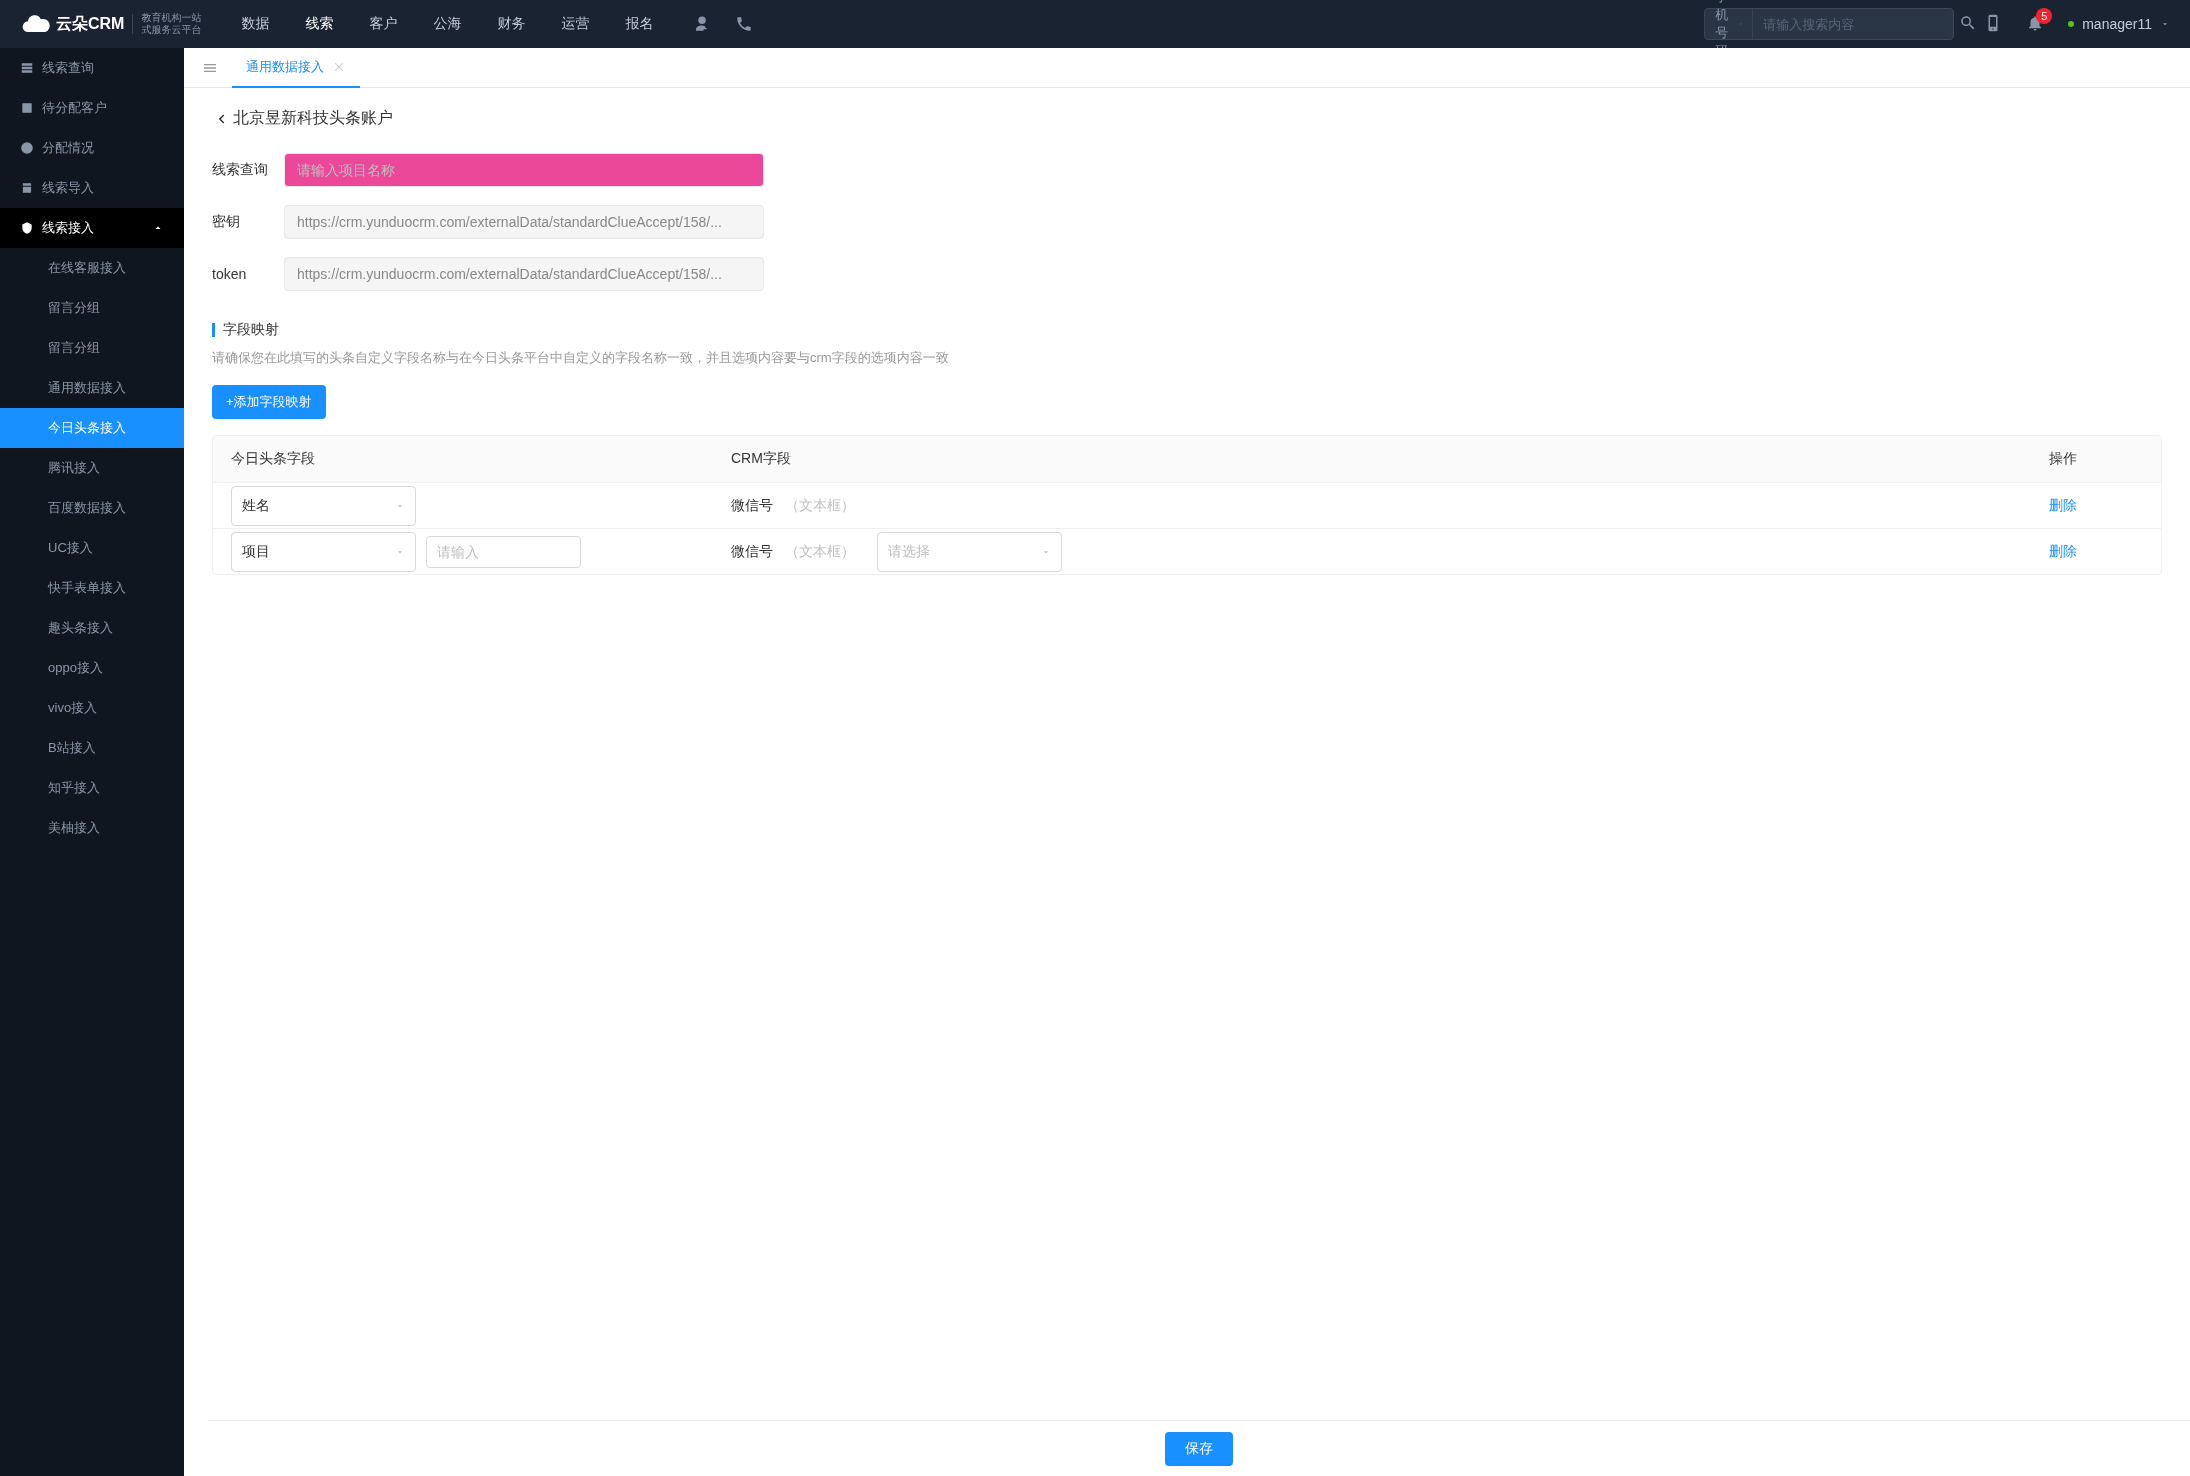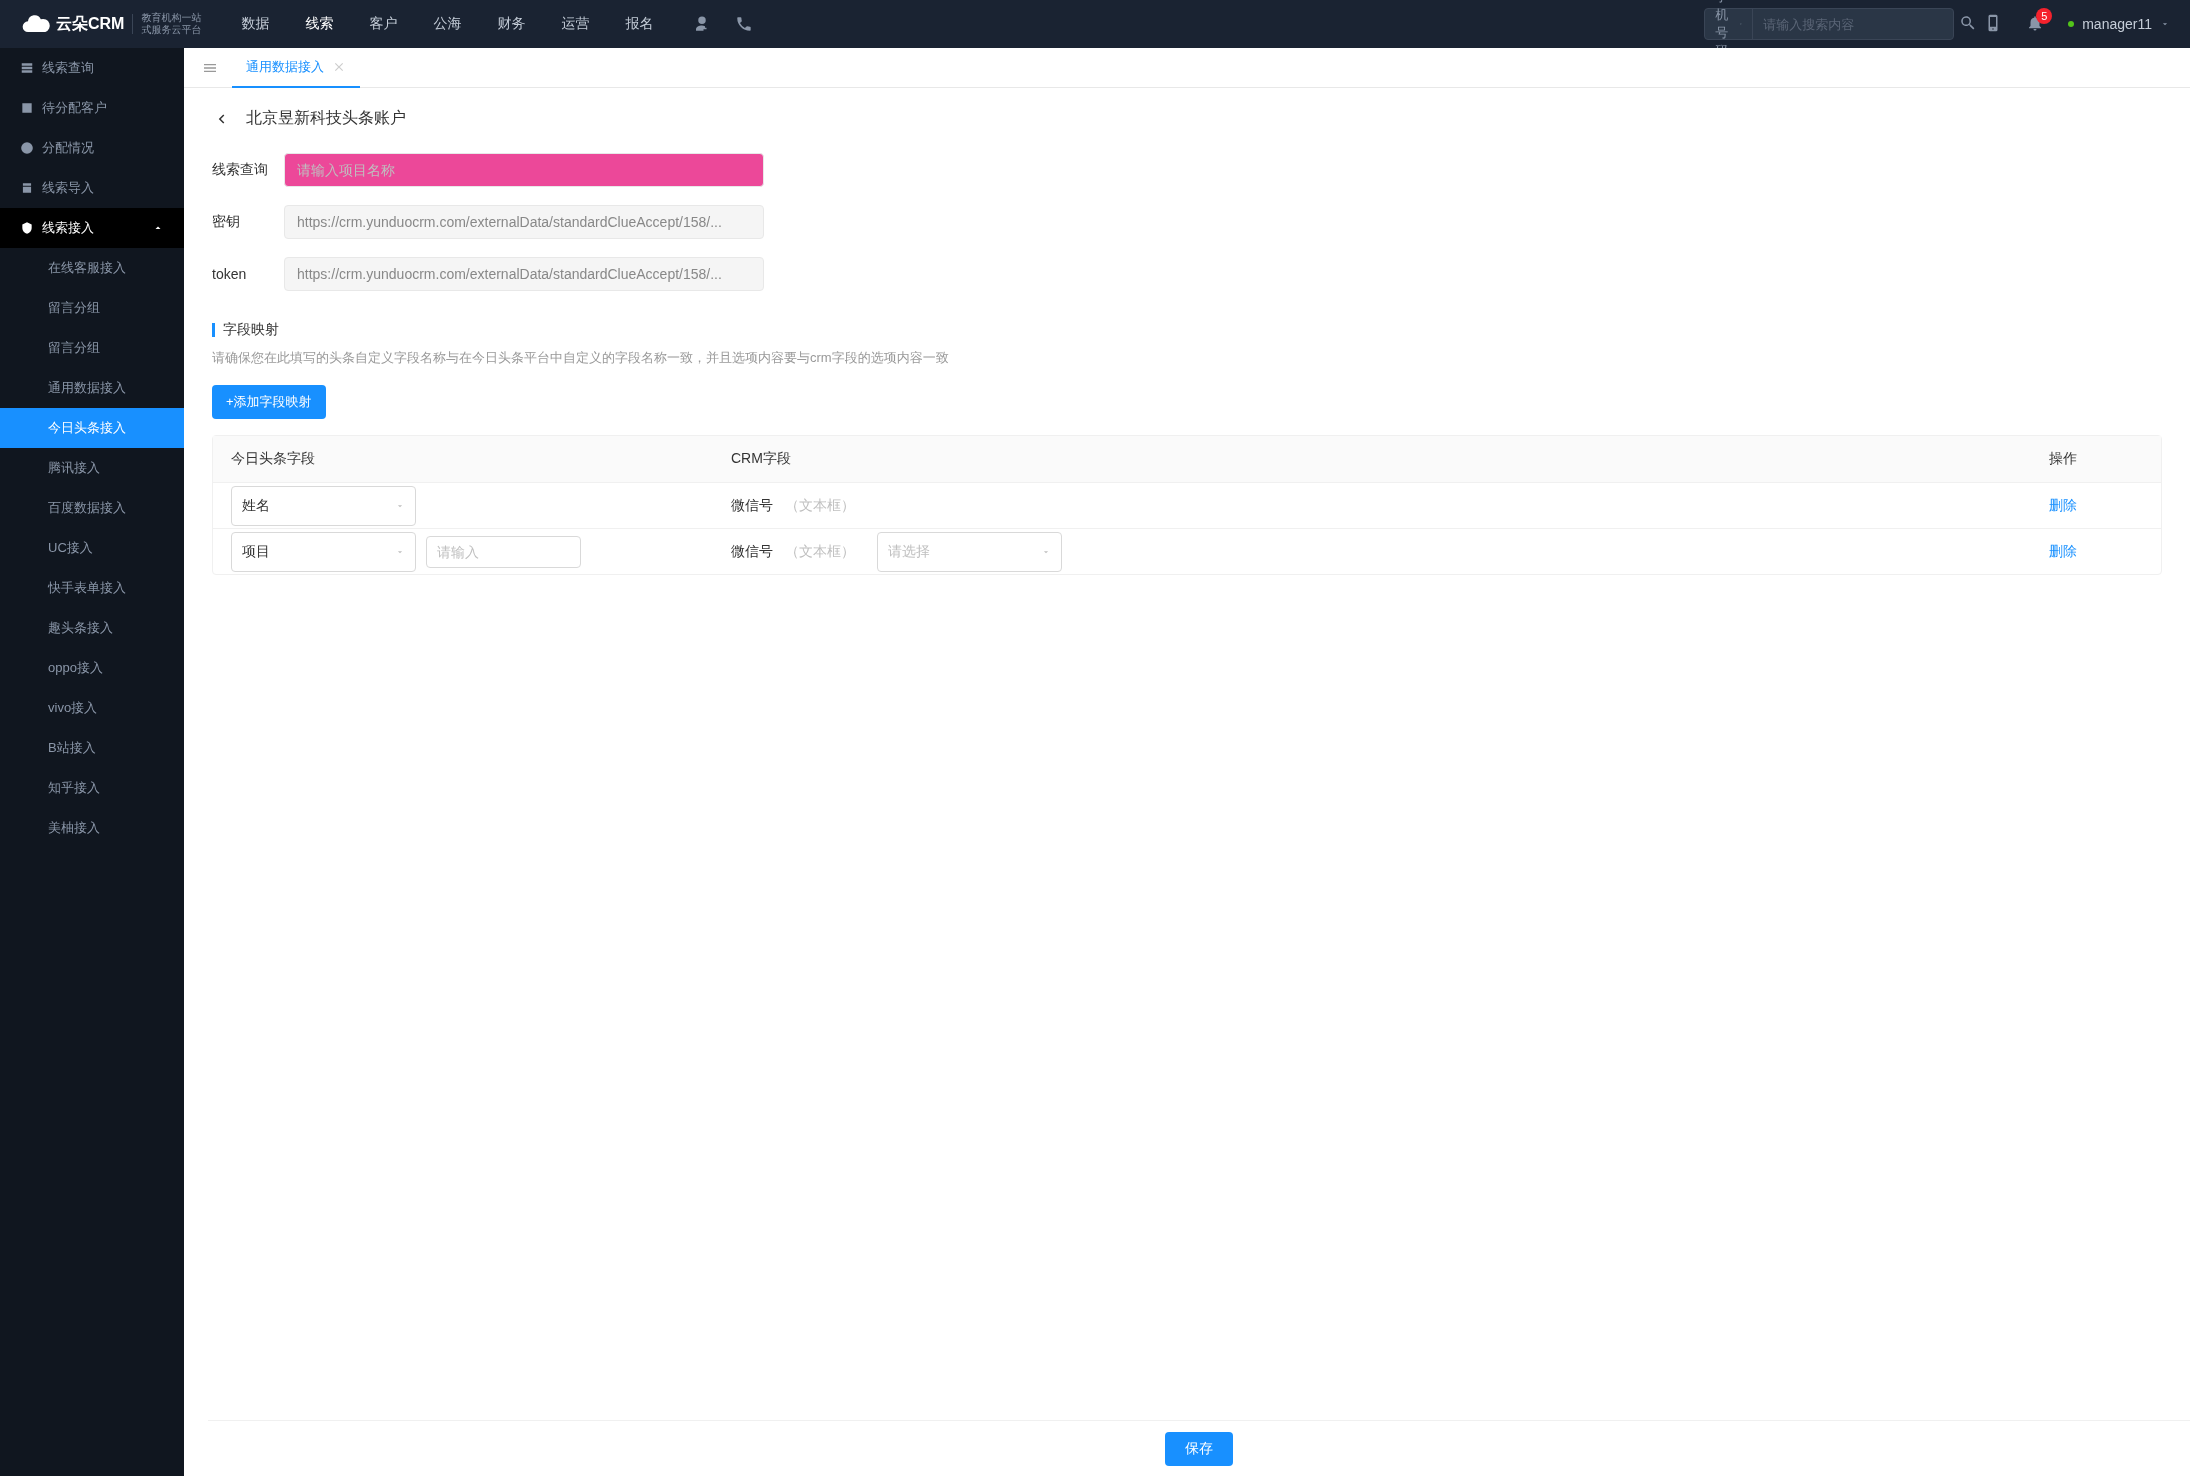--- a/index.html
+++ b/index.html
@@ -43,21 +43,21 @@
 
 
 .main { flex:1; background:#fff; display:flex; flex-direction:column; overflow:hidden; }
 .tabs-bar { height:40px; border-bottom:1px solid #e8e8e8; display:flex; align-items:center; padding:0 12px; flex-shrink:0; }
 .tab-collapse { width:28px; height:28px; display:flex; align-items:center; justify-content:center; cursor:pointer; margin-right:8px; }
 .tab { height:40px; display:flex; align-items:center; padding:0 14px; gap:8px; font-size:13px; cursor:pointer; border-bottom:2px solid transparent; }
 .tab.active { color:#1890ff; border-bottom-color:#1890ff; }
 .tab-close { width:14px; height:14px; cursor:pointer; opacity:.5; }
 
 .content { flex:1; overflow-y:auto; padding:20px 28px 80px; position:relative; }
-.page-head { display:flex; align-items:center; gap:16px; margin-bottom:24px; }
+.page-head { display:flex; align-items:center; gap:3px; margin-bottom:24px; }
 .back-arrow { width:18px; height:18px; cursor:pointer; }
 .page-title { font-size:16px; font-weight:500; }
 
 .form-row { display:flex; align-items:center; margin-bottom:18px; }
 .form-label { width:72px; font-size:14px; color:#333; }
 .form-input { width:480px; height:34px; border:1px solid #e8e8e8; border-radius:4px; padding:0 12px; font-size:14px; outline:none; background:#f5f5f5; color:#888;}
 .form-input.editable { background:#ec4899; color:#333; }
 .form-input::placeholder { color:#bfbfbf; }
 
 .section-title { display:flex; align-items:center; gap:8px; margin-top:30px; margin-bottom:10px; }

